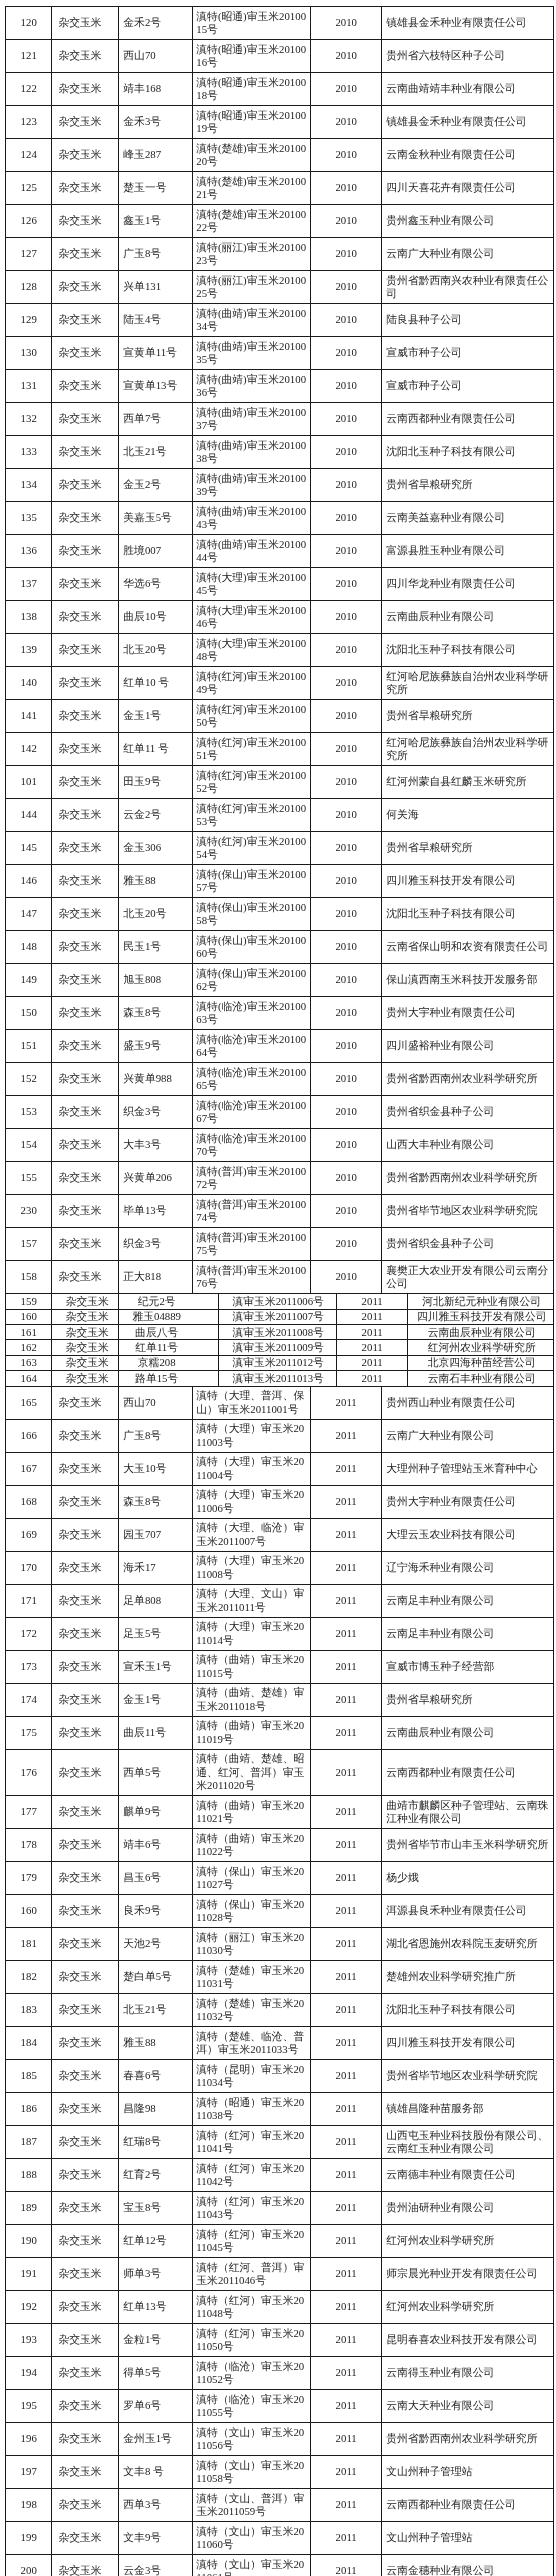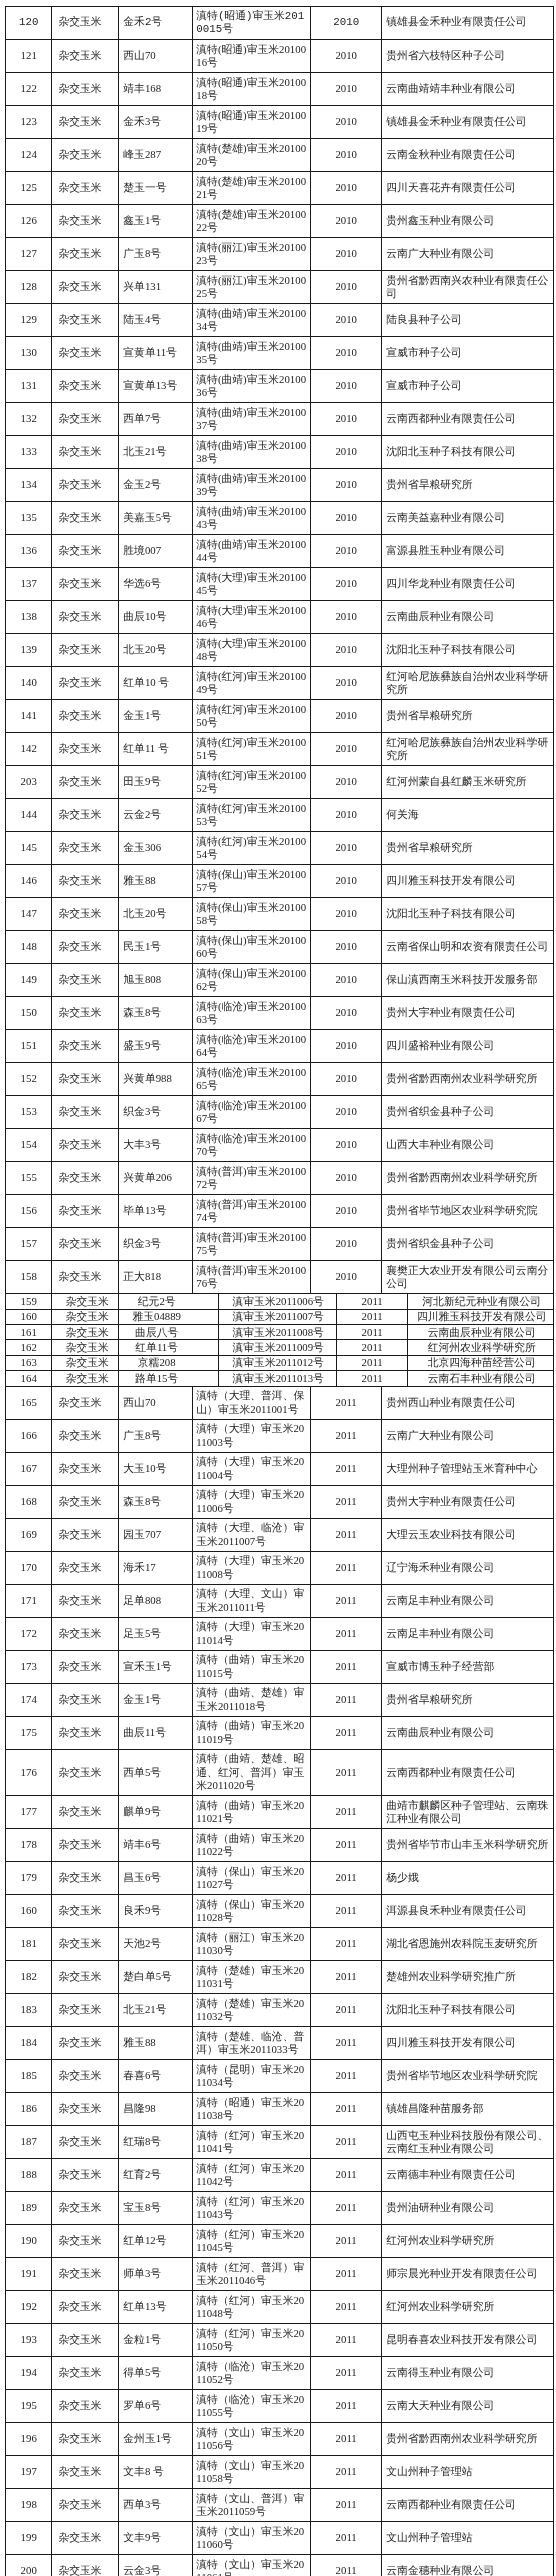--- a/index.html
+++ b/index.html
@@ -19,21 +19,21 @@
     width: 549px;
     border: 1px solid #1a1a1a;
     box-sizing: border-box;
   }
   .trow {
     display: flex;
     align-items: stretch;
     border-top: 0.5px solid #1a1a1a;
     box-sizing: border-box;
   }
-  .trow:first-child { border-top: none; font-family: Liberation Mono, monospace; }
+  .trow:first-child { border-top: none; }
   .cell {
     box-sizing: border-box;
     border-left: 0.5px solid #1a1a1a;
     display: flex;
     flex-direction: column;
     justify-content: center;
     font-size: 10.8px;
     line-height: 13.4px;
     padding: 2.6px 2.1px;
     overflow: hidden;
@@ -256,21 +256,21 @@
   </div>
         <div class="trow">
     <div class="cell c-no">142</div>
     <div class="cell c-cat">杂交玉米</div>
     <div class="cell c-var">红单11 号</div>
     <div class="cell c-appr">滇特(红河)审玉米2010051号</div>
     <div class="cell c-year">2010</div>
     <div class="cell c-comp">红河哈尼族彝族自治州农业科学研究所</div>
   </div>
         <div class="trow">
-    <div class="cell c-no">203</div>
+    <div class="cell c-no">101</div>
     <div class="cell c-cat">杂交玉米</div>
     <div class="cell c-var">田玉9号</div>
     <div class="cell c-appr">滇特(红河)审玉米2010052号</div>
     <div class="cell c-year">2010</div>
     <div class="cell c-comp">红河州蒙自县红麟玉米研究所</div>
   </div>
         <div class="trow">
     <div class="cell c-no">144</div>
     <div class="cell c-cat">杂交玉米</div>
     <div class="cell c-var">云金2号</div>
@@ -360,21 +360,21 @@
   </div>
         <div class="trow">
     <div class="cell c-no">155</div>
     <div class="cell c-cat">杂交玉米</div>
     <div class="cell c-var">兴黄单206</div>
     <div class="cell c-appr">滇特(普洱)审玉米2010072号</div>
     <div class="cell c-year">2010</div>
     <div class="cell c-comp">贵州省黔西南州农业科学研究所</div>
   </div>
         <div class="trow">
-    <div class="cell c-no">156</div>
+    <div class="cell c-no">230</div>
     <div class="cell c-cat">杂交玉米</div>
     <div class="cell c-var">毕单13号</div>
     <div class="cell c-appr">滇特(普洱)审玉米2010074号</div>
     <div class="cell c-year">2010</div>
     <div class="cell c-comp">贵州省毕节地区农业科学研究院</div>
   </div>
         <div class="trow">
     <div class="cell c-no">157</div>
     <div class="cell c-cat">杂交玉米</div>
     <div class="cell c-var">织金3号</div>

